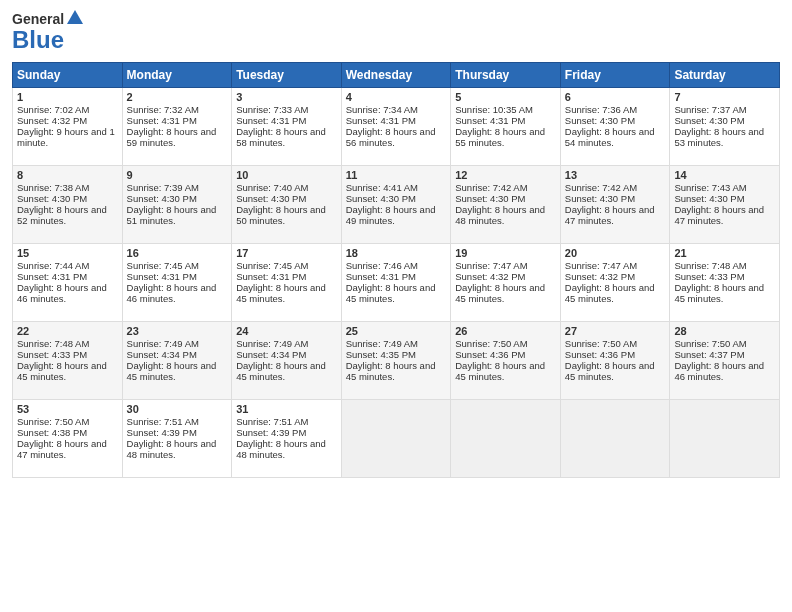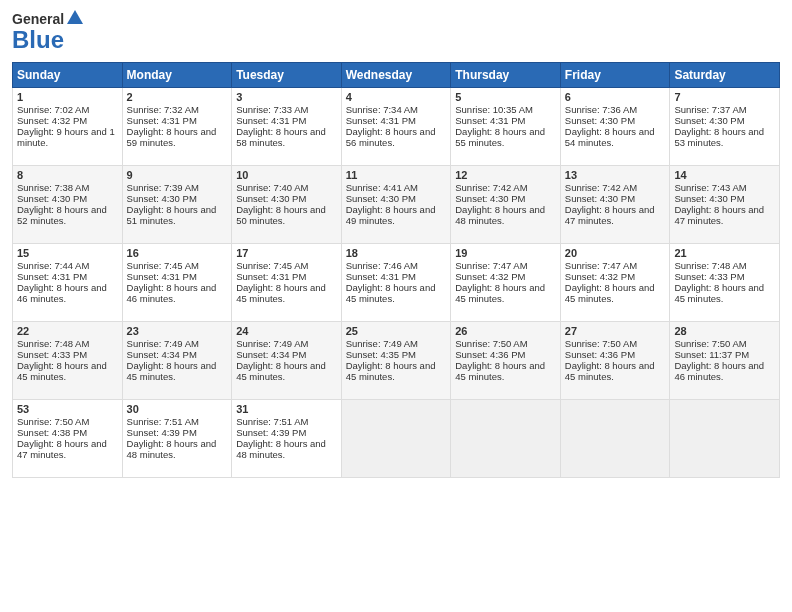--- a/index.html
+++ b/index.html
@@ -132,21 +132,21 @@
           <td><span class="day-num">20</span><span>Sunrise: 7:47 AM</span><br><span>Sunset: 4:32 PM</span><br><span>Daylight: 8 hours and 45 minutes.</span></td>
           <td><span class="day-num">21</span><span>Sunrise: 7:48 AM</span><br><span>Sunset: 4:33 PM</span><br><span>Daylight: 8 hours and 45 minutes.</span></td>
         </tr>
         <tr>
           <td><span class="day-num">22</span><span>Sunrise: 7:48 AM</span><br><span>Sunset: 4:33 PM</span><br><span>Daylight: 8 hours and 45 minutes.</span></td>
           <td><span class="day-num">23</span><span>Sunrise: 7:49 AM</span><br><span>Sunset: 4:34 PM</span><br><span>Daylight: 8 hours and 45 minutes.</span></td>
           <td><span class="day-num">24</span><span>Sunrise: 7:49 AM</span><br><span>Sunset: 4:34 PM</span><br><span>Daylight: 8 hours and 45 minutes.</span></td>
           <td><span class="day-num">25</span><span>Sunrise: 7:49 AM</span><br><span>Sunset: 4:35 PM</span><br><span>Daylight: 8 hours and 45 minutes.</span></td>
           <td><span class="day-num">26</span><span>Sunrise: 7:50 AM</span><br><span>Sunset: 4:36 PM</span><br><span>Daylight: 8 hours and 45 minutes.</span></td>
           <td><span class="day-num">27</span><span>Sunrise: 7:50 AM</span><br><span>Sunset: 4:36 PM</span><br><span>Daylight: 8 hours and 45 minutes.</span></td>
-          <td><span class="day-num">28</span><span>Sunrise: 7:50 AM</span><br><span>Sunset: 11:37 PM</span><br><span>Daylight: 8 hours and 46 minutes.</span></td>
+          <td><span class="day-num">28</span><span>Sunrise: 7:50 AM</span><br><span>Sunset: 4:37 PM</span><br><span>Daylight: 8 hours and 46 minutes.</span></td>
         </tr>
         <tr>
           <td><span class="day-num">53</span><span>Sunrise: 7:50 AM</span><br><span>Sunset: 4:38 PM</span><br><span>Daylight: 8 hours and 47 minutes.</span></td>
           <td><span class="day-num">30</span><span>Sunrise: 7:51 AM</span><br><span>Sunset: 4:39 PM</span><br><span>Daylight: 8 hours and 48 minutes.</span></td>
           <td><span class="day-num">31</span><span>Sunrise: 7:51 AM</span><br><span>Sunset: 4:39 PM</span><br><span>Daylight: 8 hours and 48 minutes.</span></td>
           <td class="empty-cell"></td>
           <td class="empty-cell"></td>
           <td class="empty-cell"></td>
           <td class="empty-cell"></td>
         </tr>

